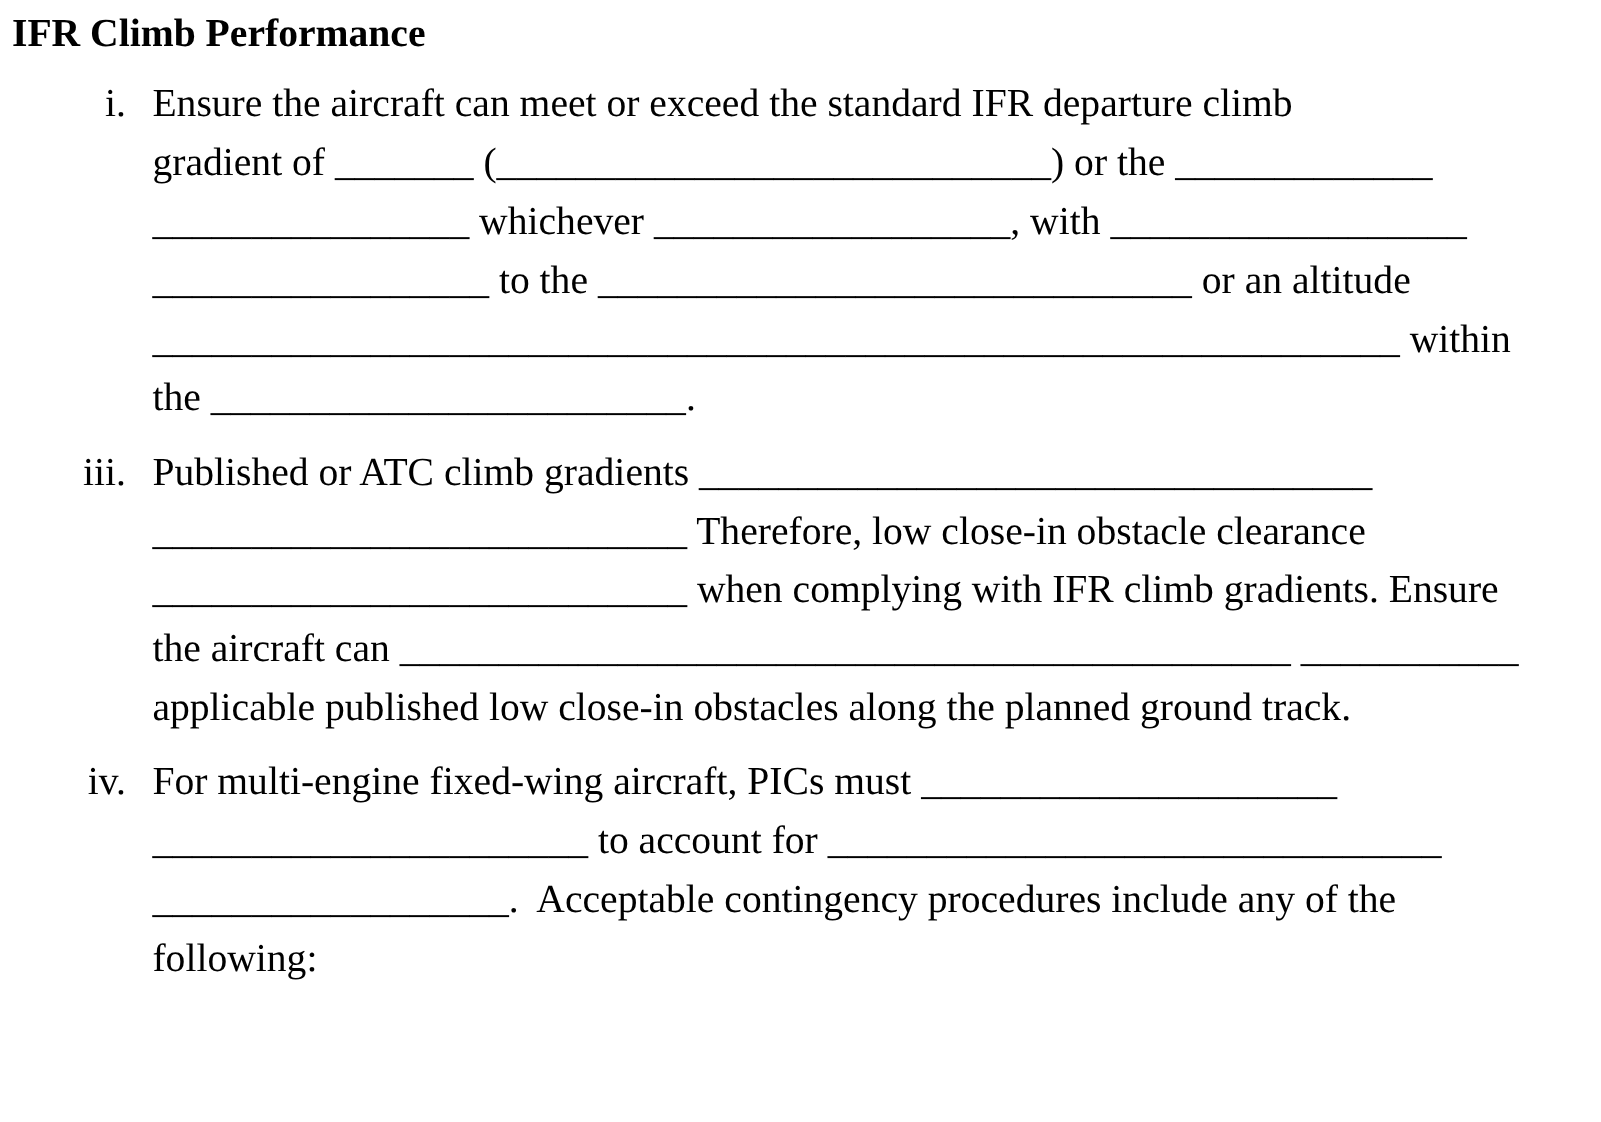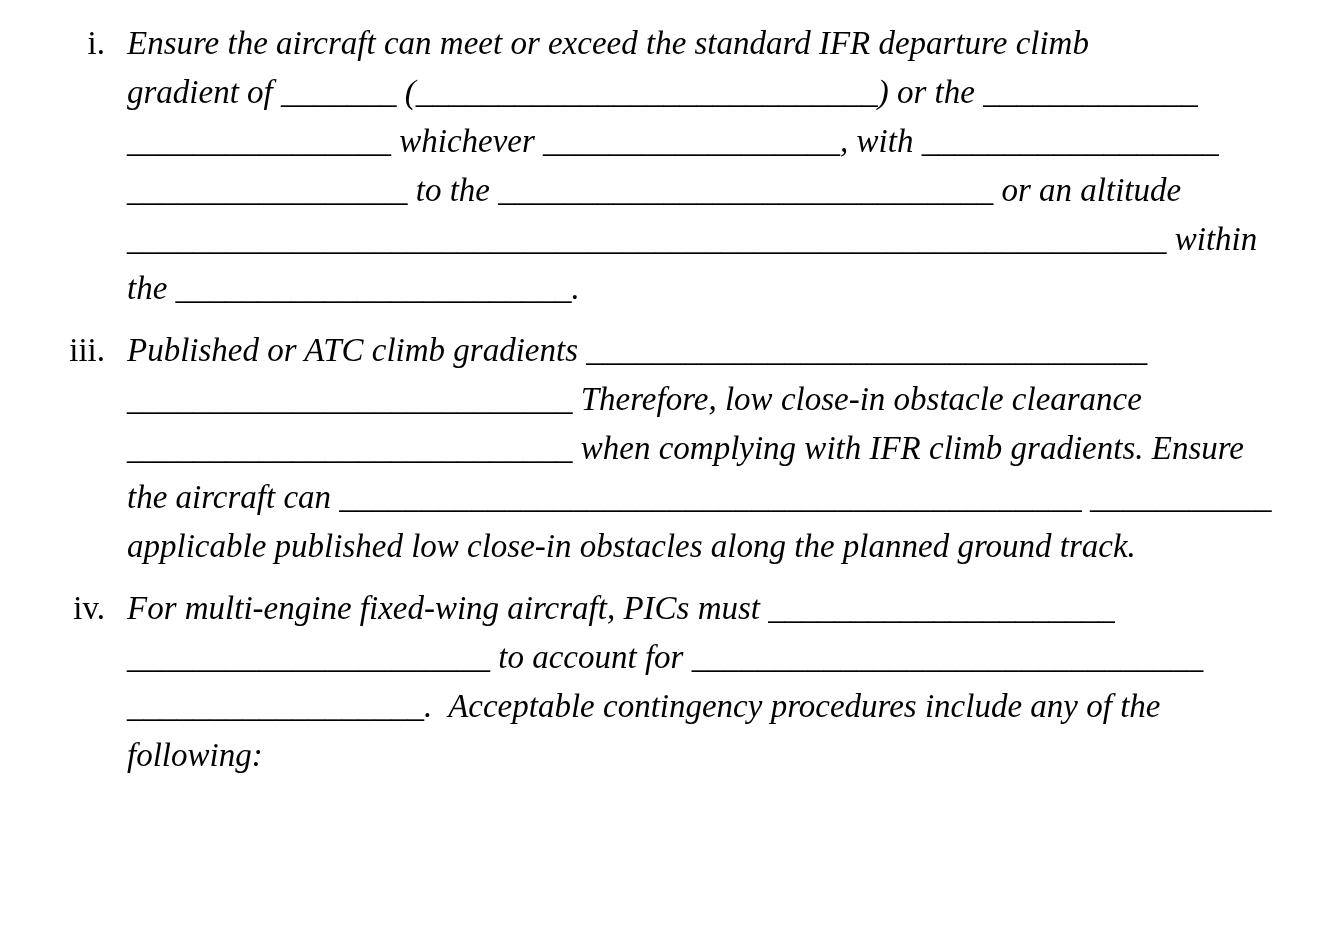--- a/index.html
+++ b/index.html
@@ -36,28 +36,28 @@
     flex: 0 0 95px;
     width: 95px;
     text-align: right;
   }
   .list-text {
     flex: 1;
     margin-left: 22px;
     max-width: 1205px;
     white-space: pre-wrap;
     word-break: normal;
-    font-style: italic;
   }
 </style>
 </head>
 <body>
 
 <div class="page">
 
+  <h1 class="doc-title">IFR Climb Performance</h1>
 
   <div class="list-item">
     <div class="list-marker">i.</div>
     <div class="list-text">Ensure the aircraft can meet or exceed the standard IFR departure climb
 gradient of _______ (____________________________) or the _____________
 ________________ whichever __________________, with __________________
 _________________ to the ______________________________ or an altitude
 _______________________________________________________________ within
 the ________________________.</div>
   </div>

